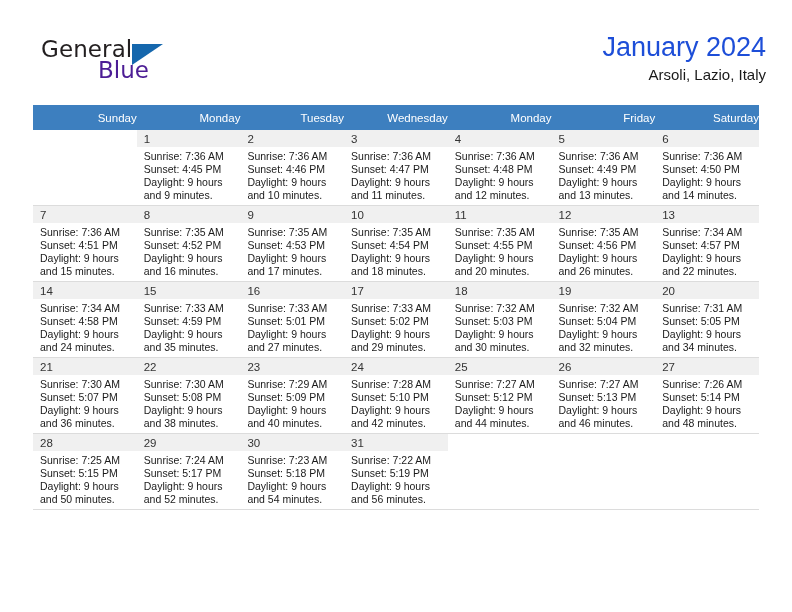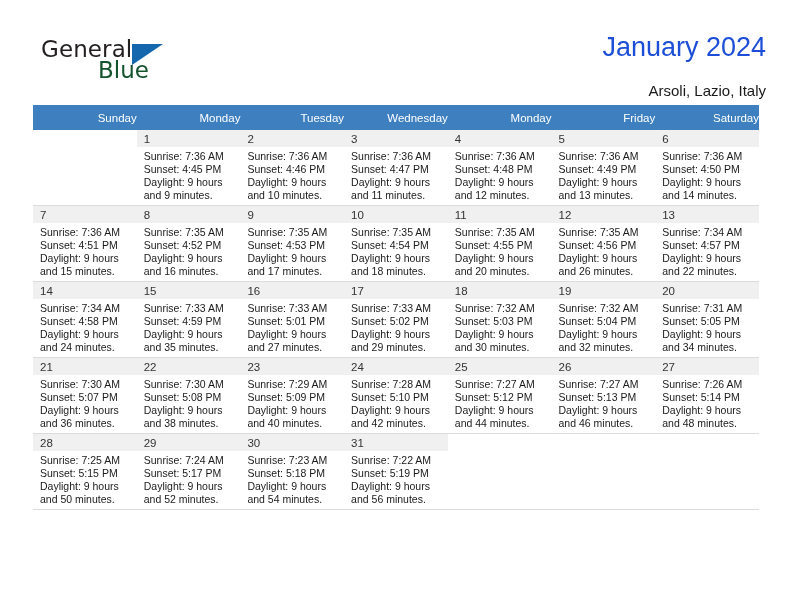--- a/index.html
+++ b/index.html
@@ -44,21 +44,21 @@
     letter-spacing: 0.1px;
     color: #231f20;
     font-family: "DejaVu Sans", sans-serif;
     font-weight: 400;
   }
   .logo-blue {
     position: absolute;
     left: 57px;
     top: 21px;
     font-size: 23px;
-    color: #14532d;
+    color: #4c1d95;
     font-family: "DejaVu Sans", sans-serif;
     font-weight: 400;
   }
   .logo-triangle {
     position: absolute;
     left: 91px;
     top: 8px;
     width: 0;
     height: 0;
     border-left: 31px solid #1567ad;
@@ -75,21 +75,21 @@
     font-weight: 400;
     color: #1d4ed8;
     line-height: 34px;
     white-space: nowrap;
   }
   .cal-subtitle {
     font-size: 15px;
     font-weight: 400;
     color: #1a1a1a;
     line-height: 22px;
-    margin-top: 16px;
+    margin-top: 0;
     white-space: nowrap;
   }
 
   
   .calendar {
     position: absolute;
     left: 33px;
     top: 105px;
     width: 726px;
     border-collapse: collapse;

